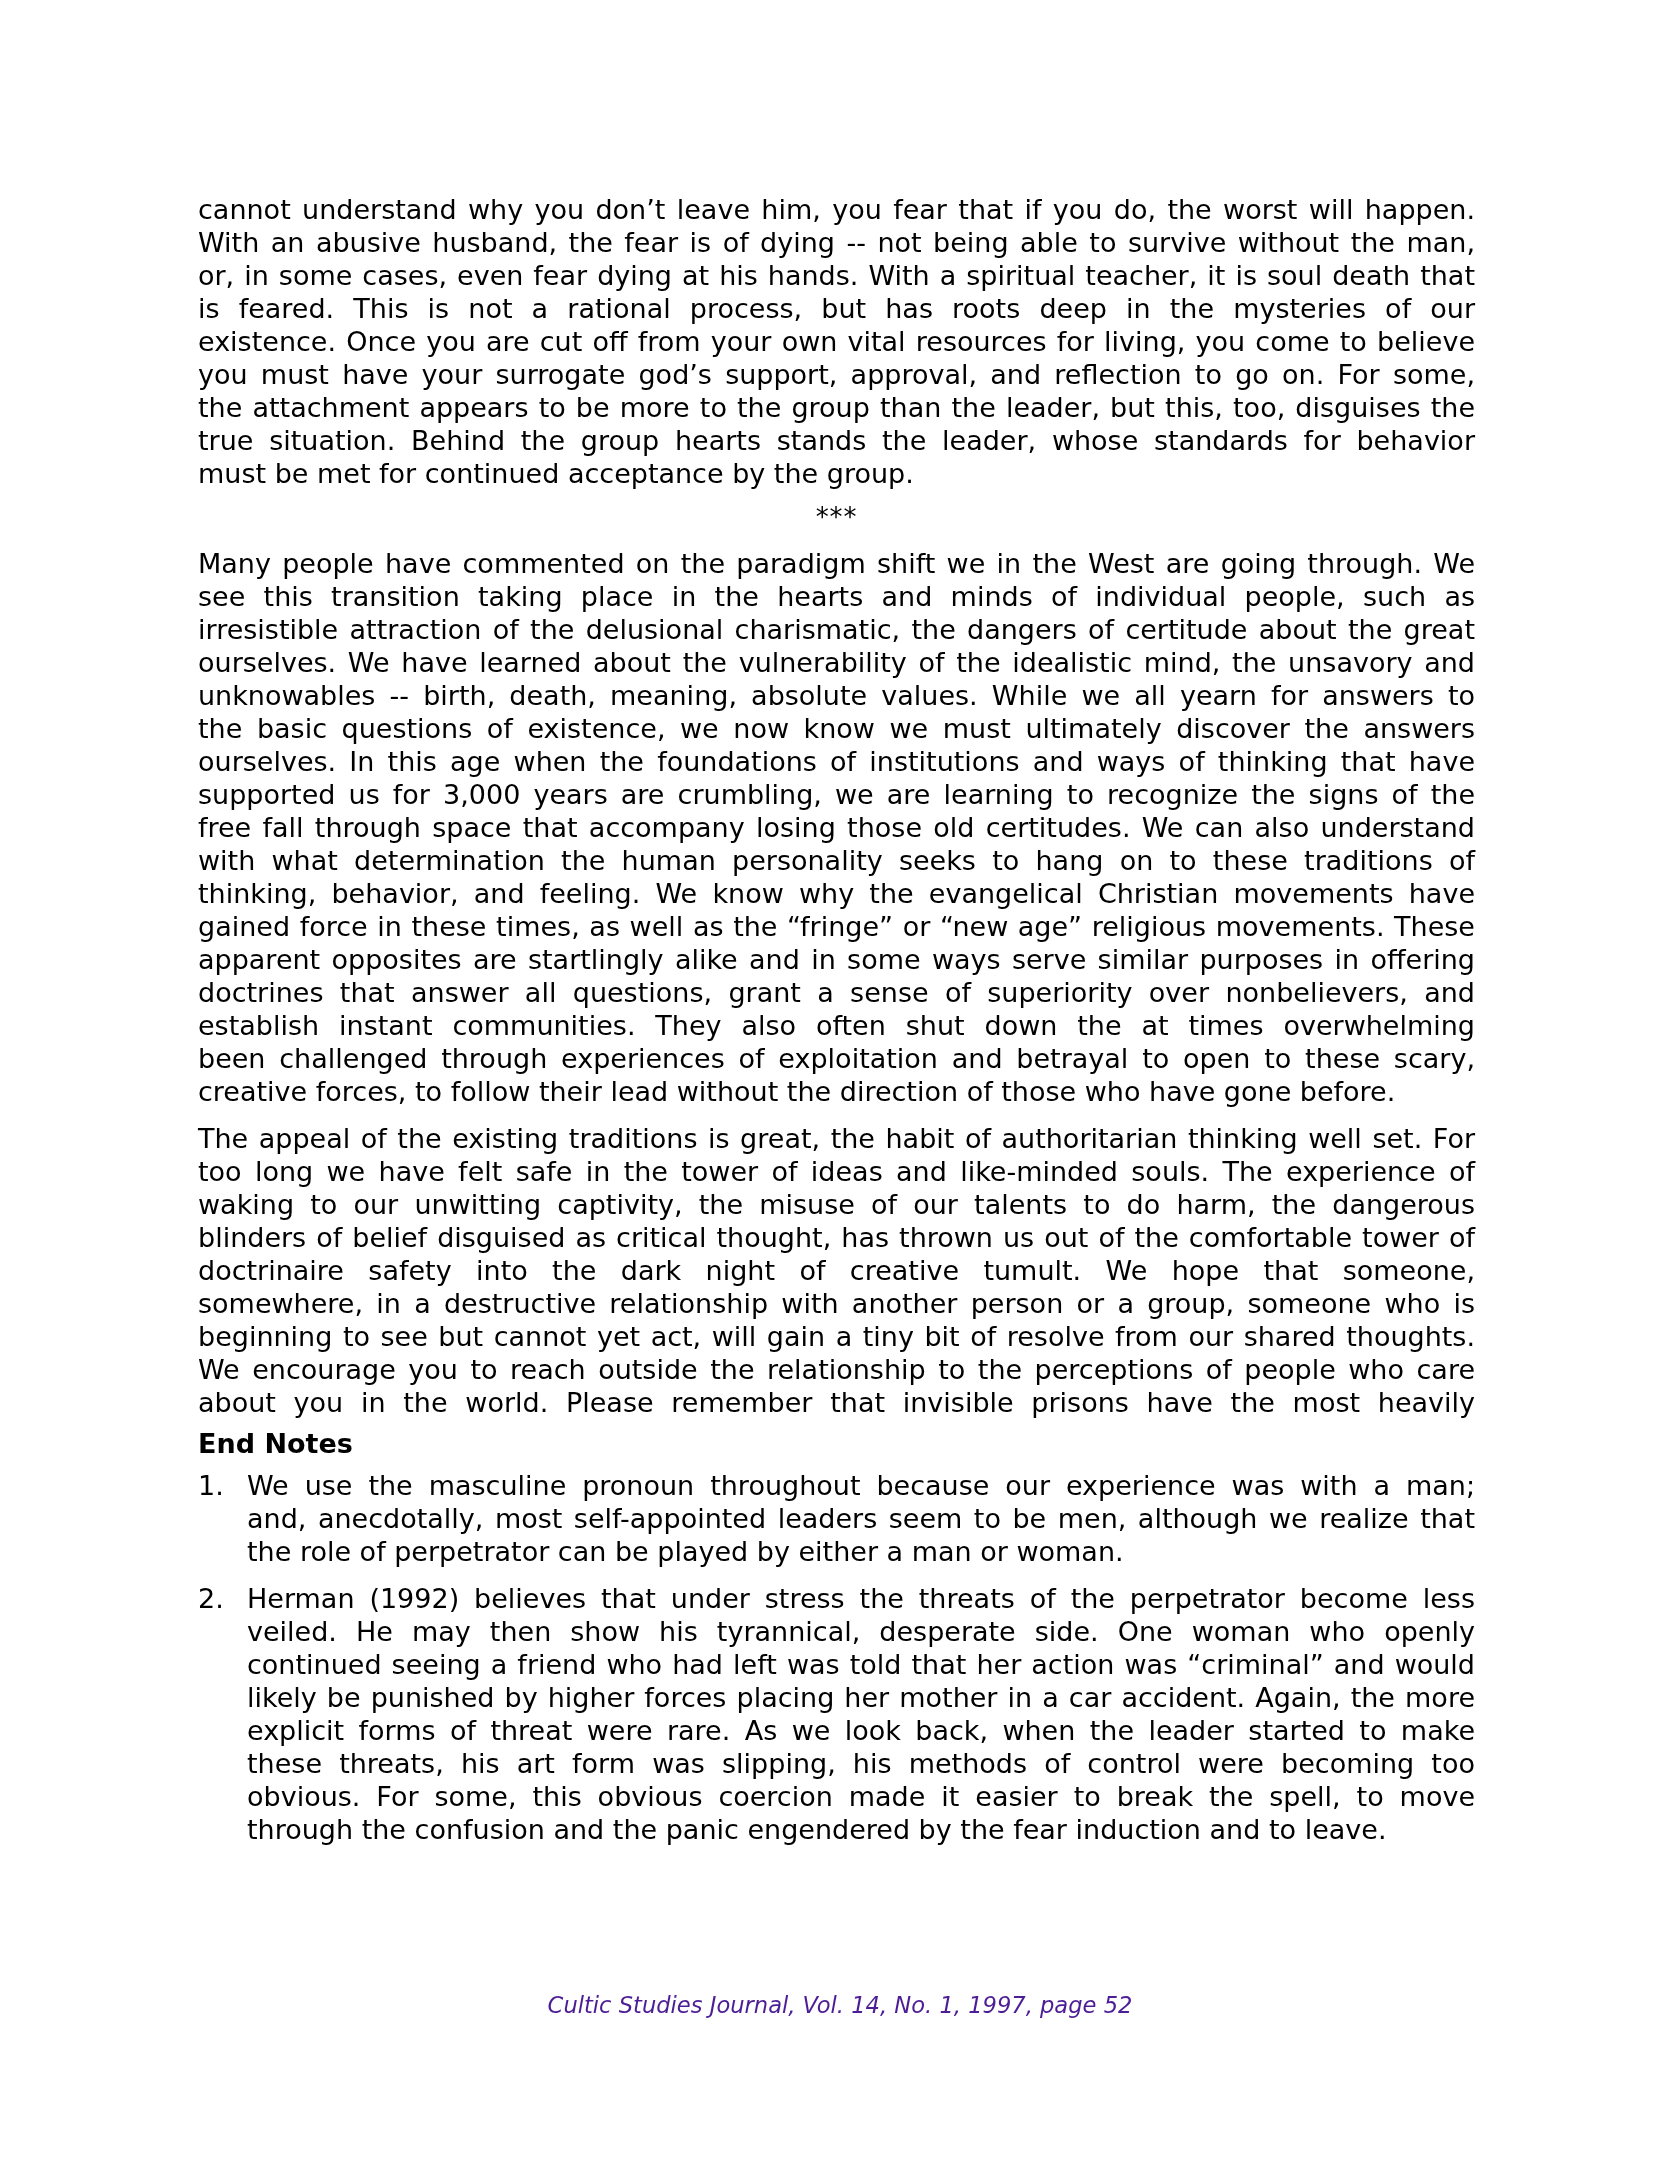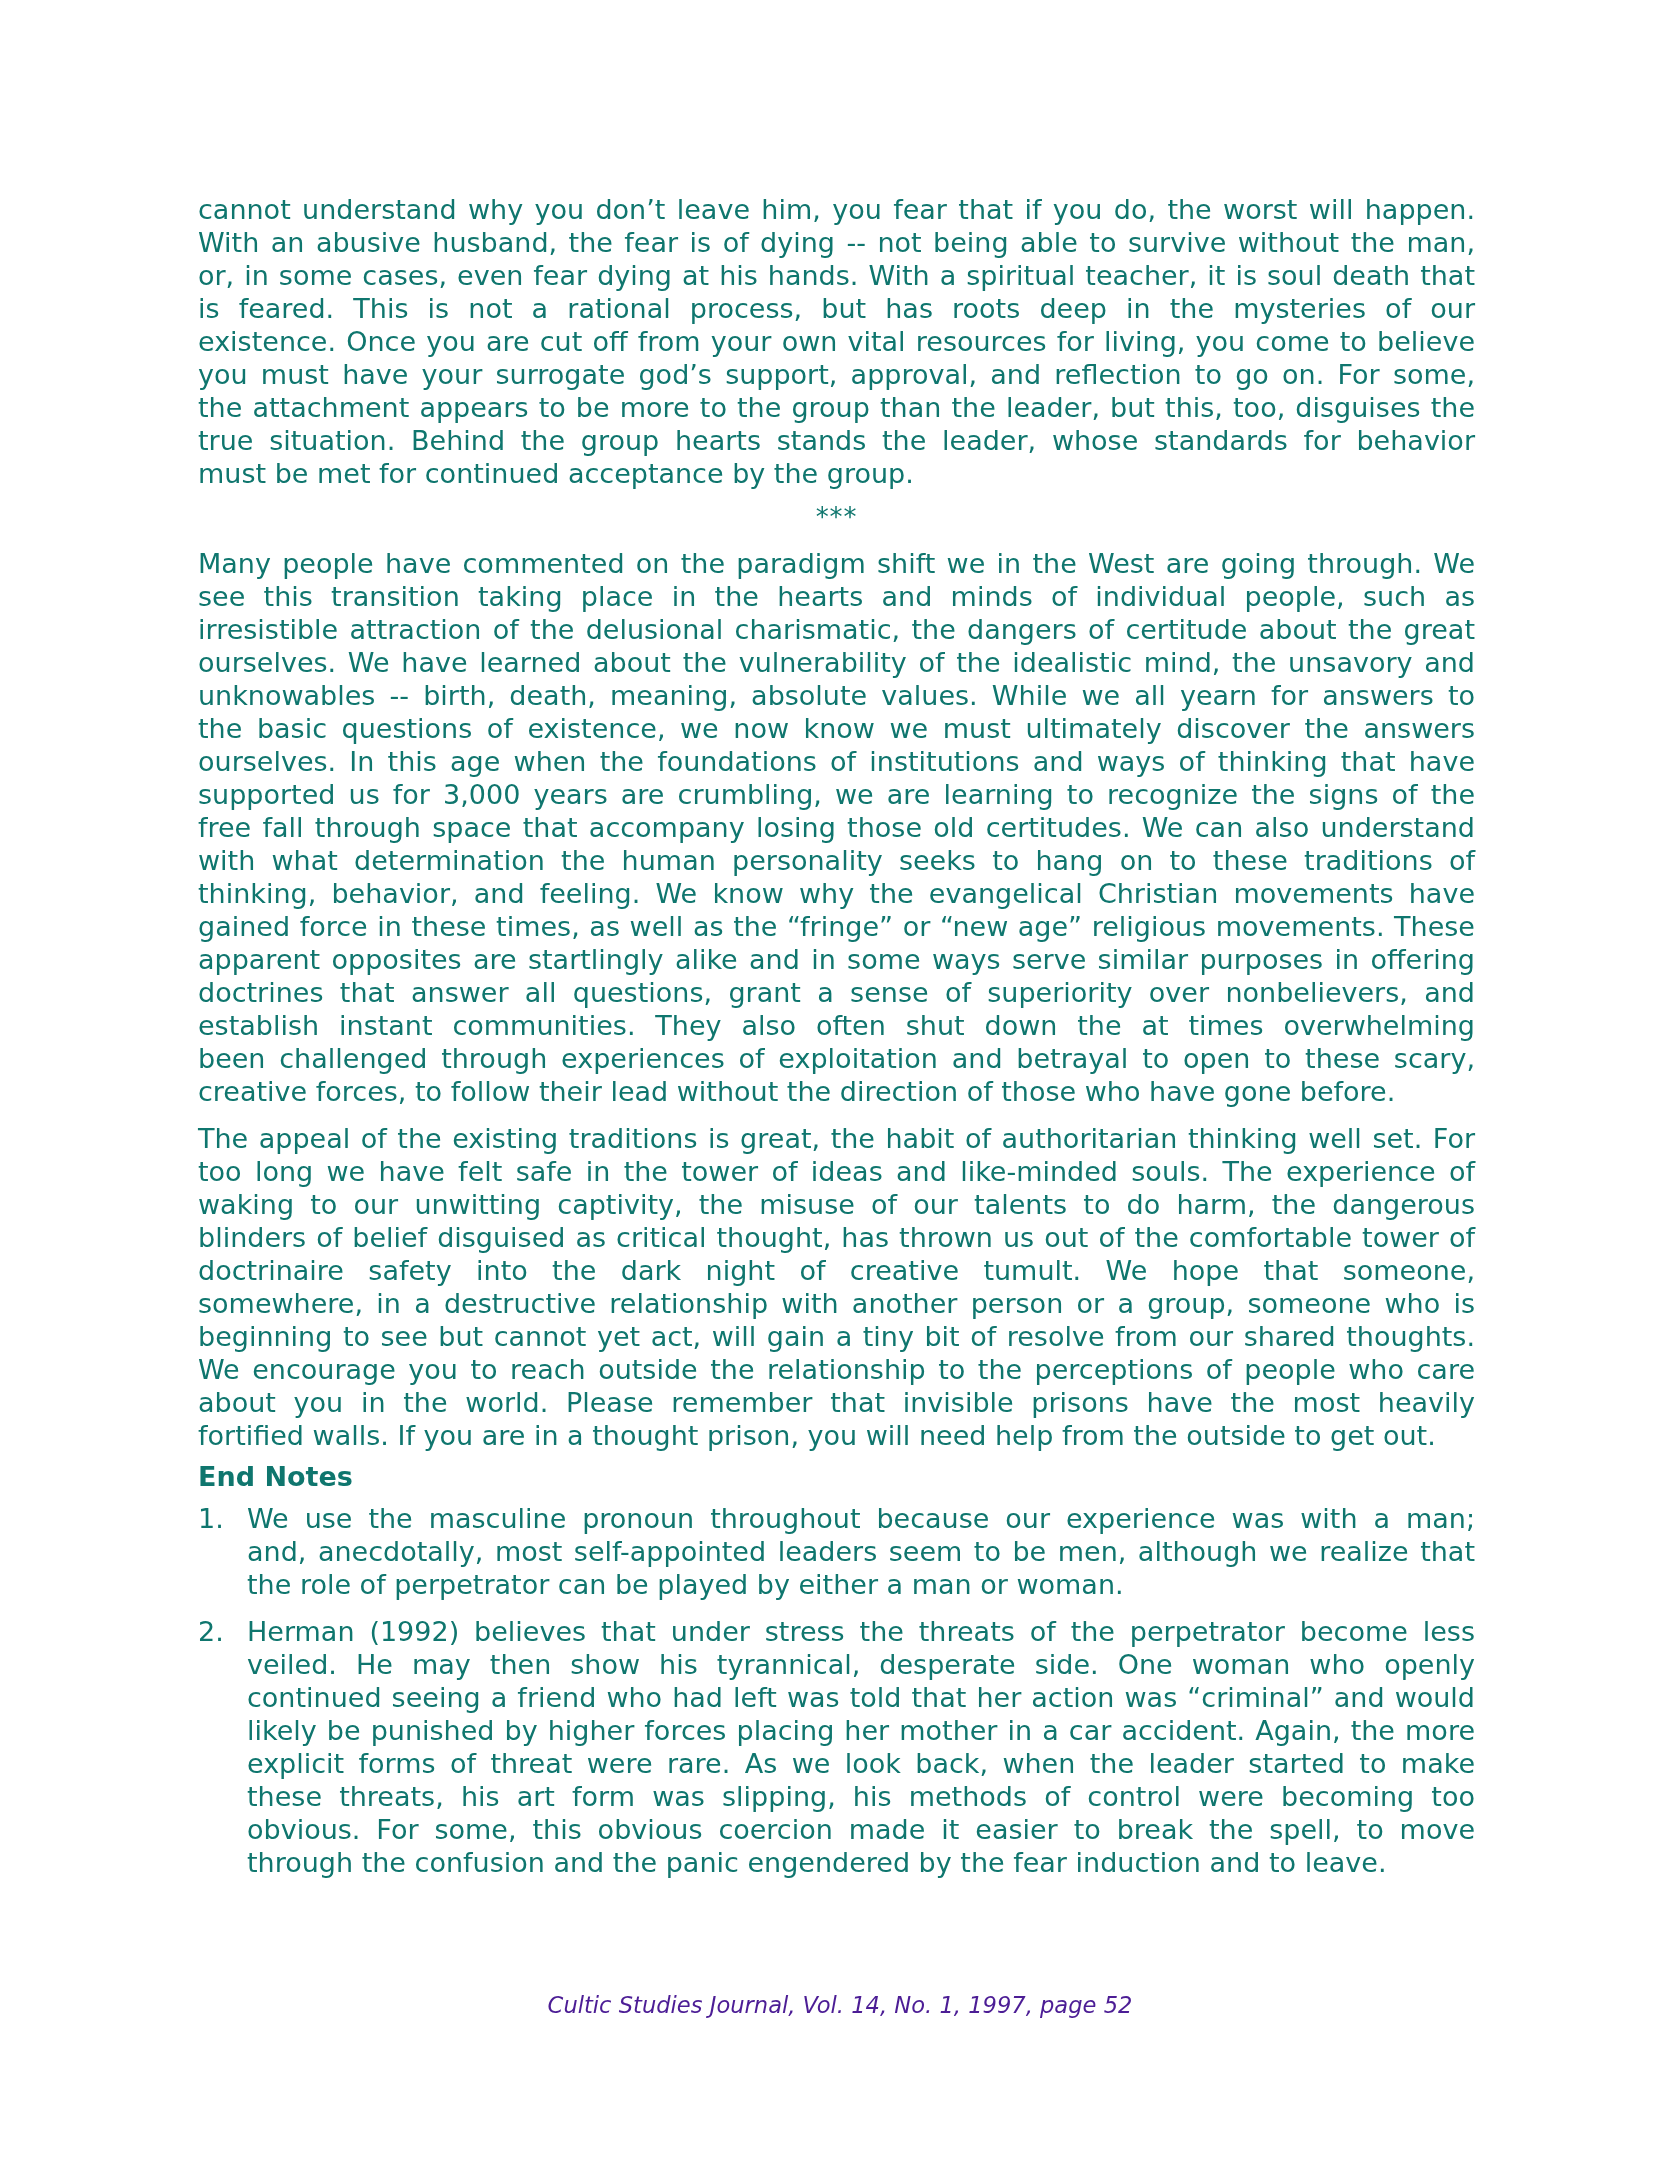--- a/index.html
+++ b/index.html
@@ -1,19 +1,19 @@
 <!DOCTYPE html>
 <html style="font-size:15px"><head>
 <meta charset="utf-8">
 <style>
   html, body { margin: 0; padding: 0; background: #ffffff; }
   body { width: 1680px; height: 2174px; position: relative; overflow: hidden; }
   .page {
     position: absolute; left: 198px; top: 193px; width: 1277px;
-    font-family: "DejaVu Sans", sans-serif; font-size: 27px; color: #0f766e;
+    font-family: "DejaVu Sans", sans-serif; font-size: 27px; color: #000000;
     line-height: 33px;
   }
   .para { margin: 0; }
   .line { display: block; white-space: nowrap; text-align: justify; text-align-last: justify; height: 33px; }
   .line.last { text-align-last: left; }
   .sep { text-align: center; margin: 11.3px 0 13px 0; font-size: 26px; letter-spacing: 0.9px; }
   .gap { height: 14px; }
   .heading { text-align: left; font-weight: bold; margin: 7.5px 0 9.4px 0; }
   .note { position: relative; padding-left: 49px; }
   .note-num { position: absolute; left: 0; top: 0; }
@@ -66,21 +66,20 @@
   <div class="para">
     <span class="line">The appeal of the existing traditions is great, the habit of authoritarian thinking well set. For</span>
     <span class="line">too long we have felt safe in the tower of ideas and like-minded souls. The experience of</span>
     <span class="line">waking to our unwitting captivity, the misuse of our talents to do harm, the dangerous</span>
     <span class="line">blinders of belief disguised as critical thought, has thrown us out of the comfortable tower of</span>
     <span class="line">doctrinaire safety into the dark night of creative tumult. We hope that someone,</span>
     <span class="line">somewhere, in a destructive relationship with another person or a group, someone who is</span>
     <span class="line">beginning to see but cannot yet act, will gain a tiny bit of resolve from our shared thoughts.</span>
     <span class="line">We encourage you to reach outside the relationship to the perceptions of people who care</span>
     <span class="line">about you in the world. Please remember that invisible prisons have the most heavily</span>
-    <span class="line last">fortified walls. If you are in a thought prison, you will need help from the outside to get out.</span>
   </div>
 
   <div class="heading">End Notes</div>
 
   <div class="para note">
     <span class="note-num">1.</span>
     <span class="line">We use the masculine pronoun throughout because our experience was with a man;</span>
     <span class="line">and, anecdotally, most self-appointed leaders seem to be men, although we realize that</span>
     <span class="line last">the role of perpetrator can be played by either a man or woman.</span>
   </div>

